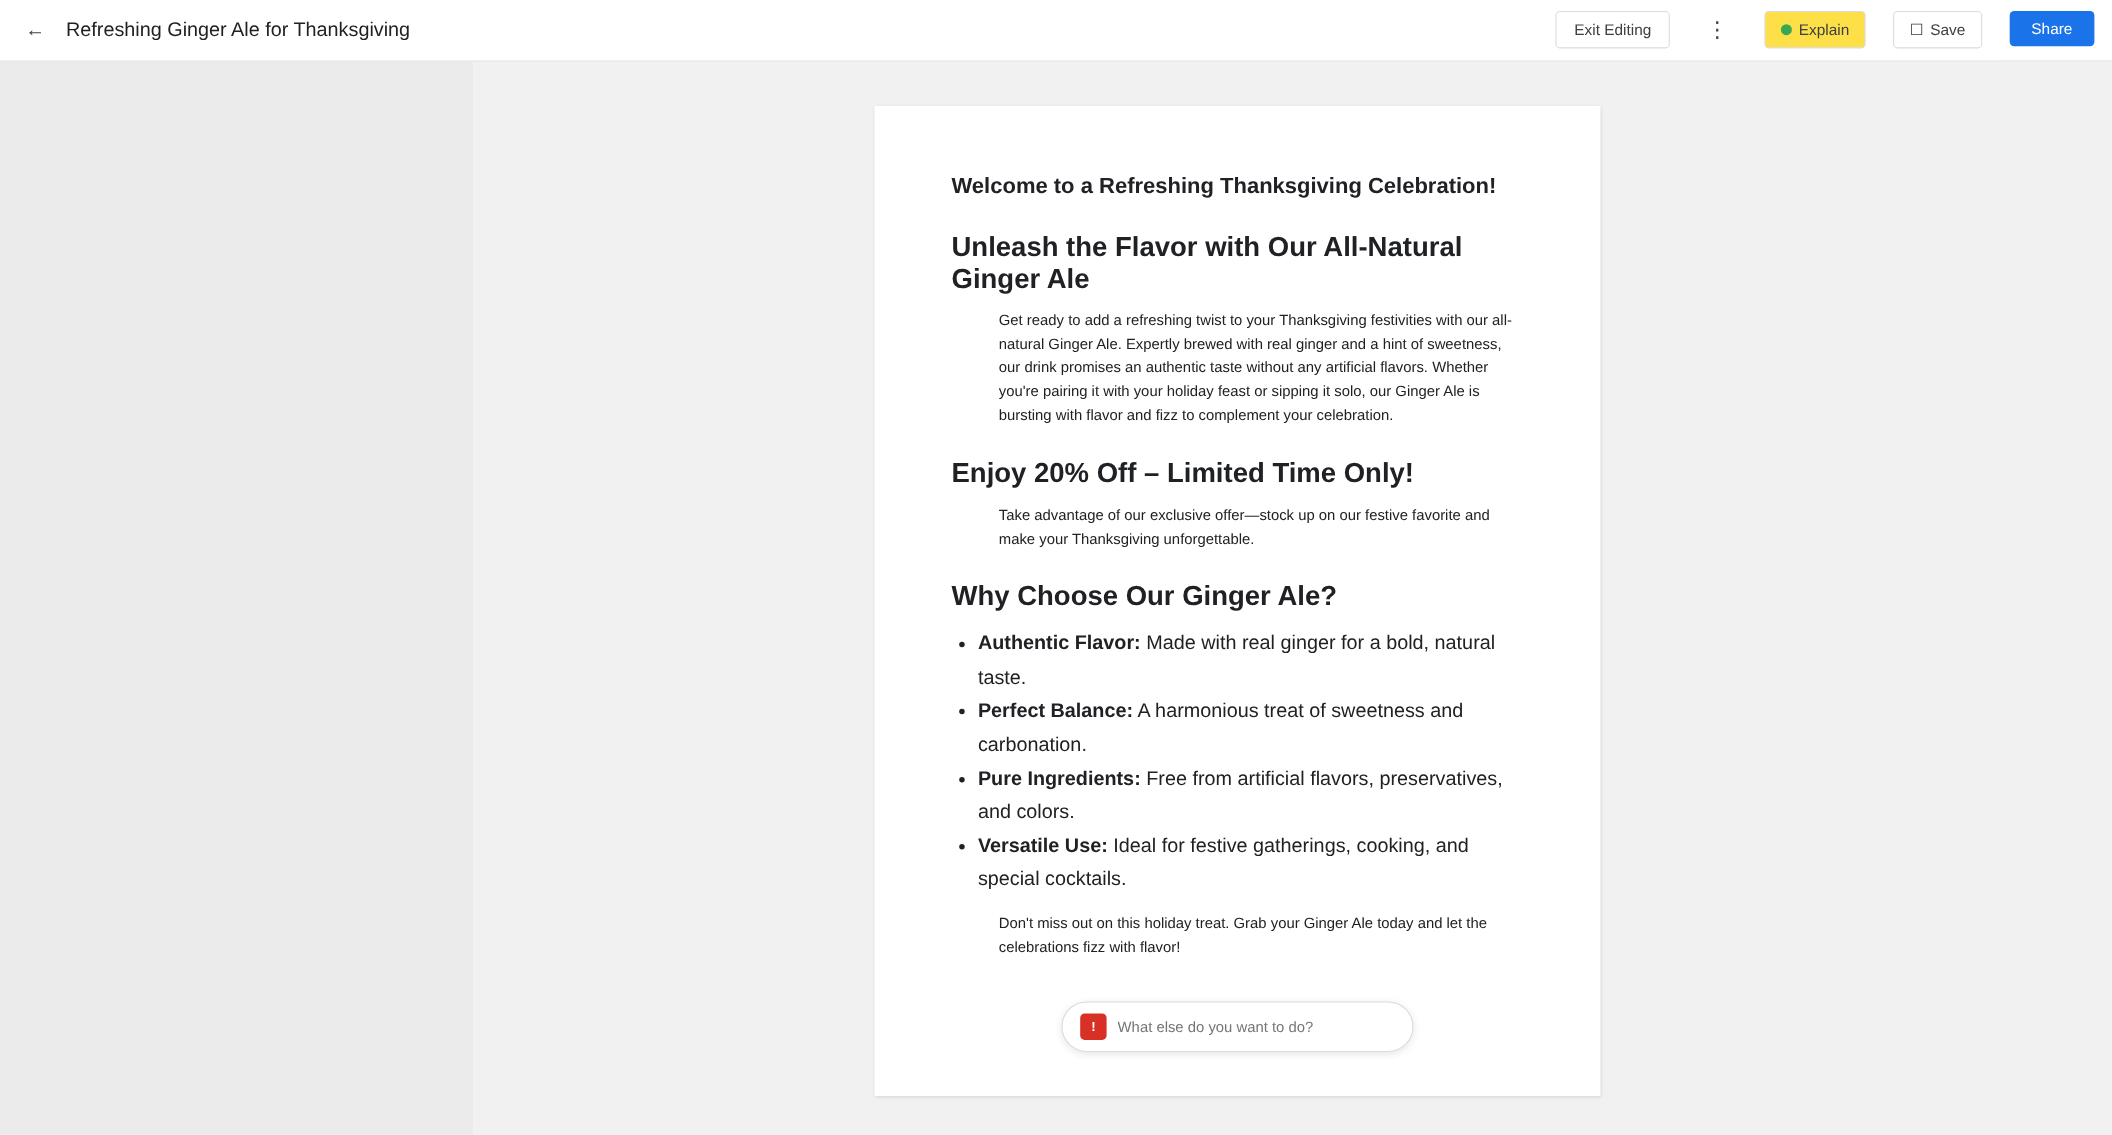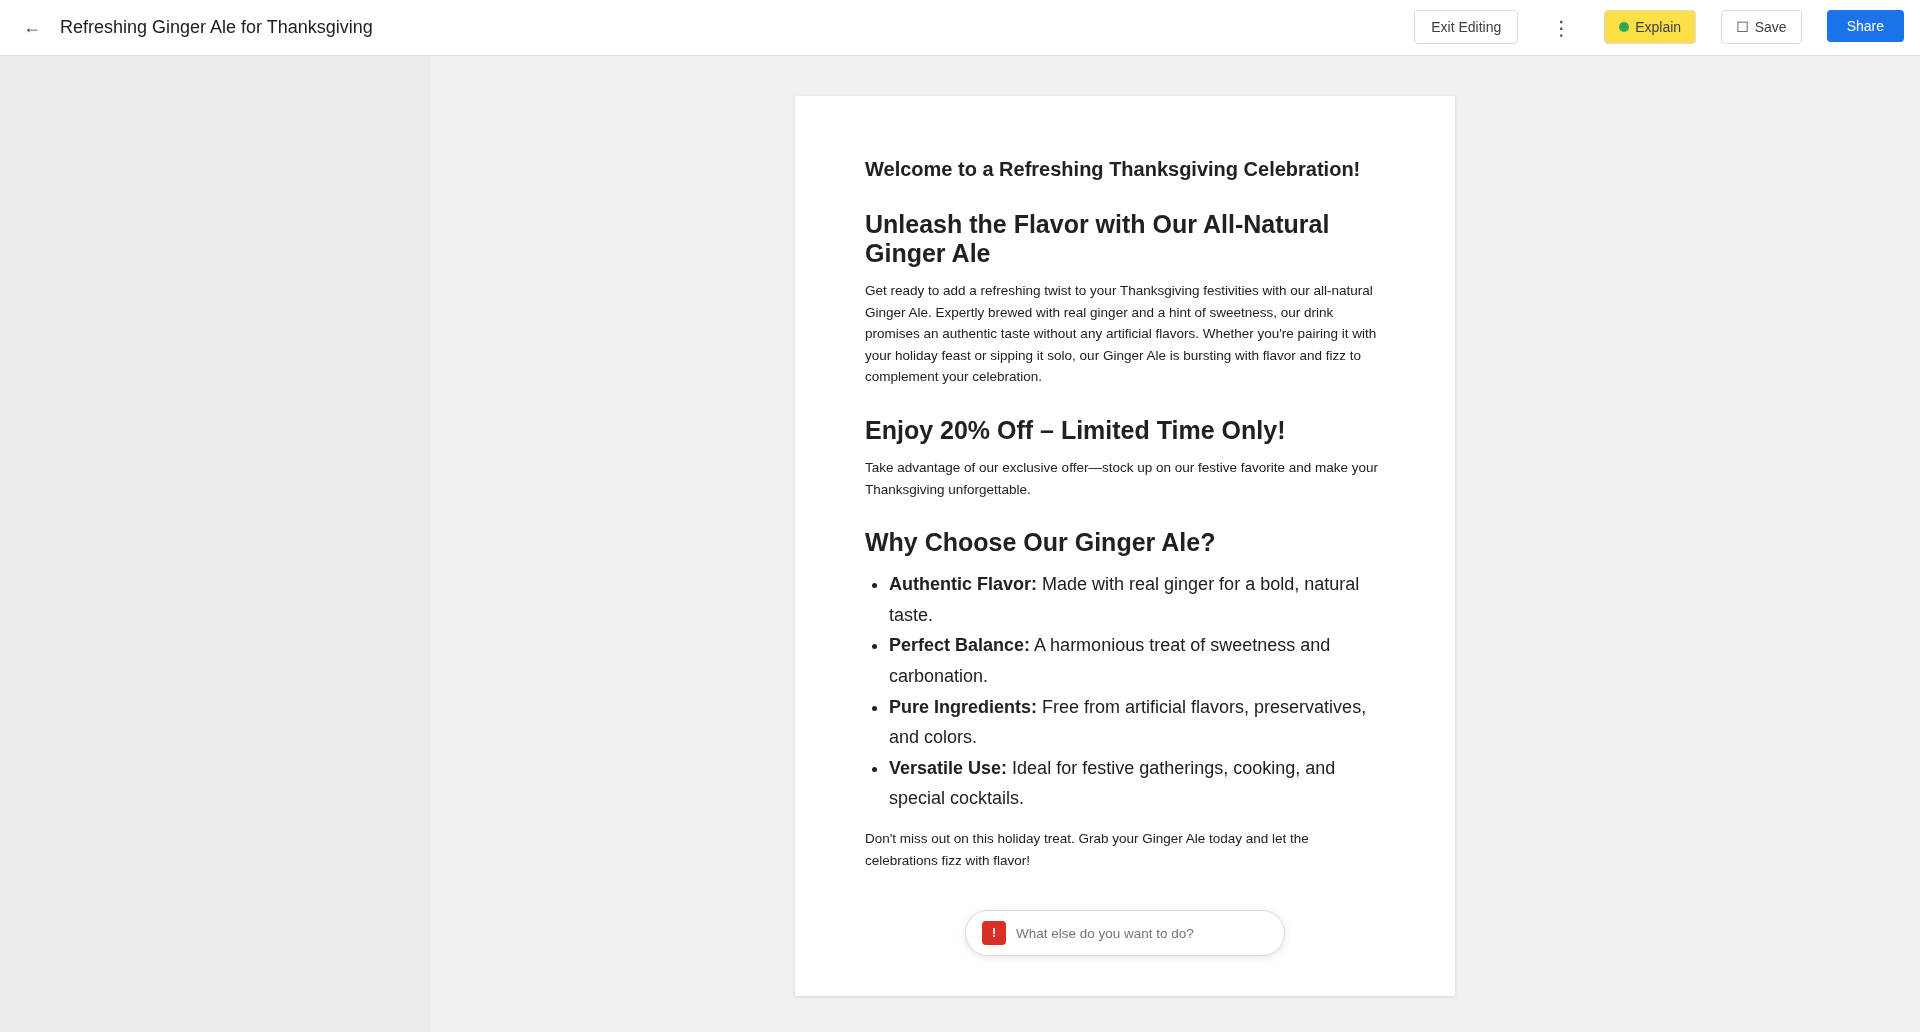--- a/index.html
+++ b/index.html
@@ -174,20 +174,21 @@
       color: #202124;
       margin-top: 28px;
       margin-bottom: 12px;
     }
 
     .doc-page p {
       font-size: 13.5px;
       color: #202124;
       line-height: 1.6;
       margin-bottom: 14px;
+      margin-left: 43px;
     }
 
     .doc-page ul {
       margin: 8px 0 14px 24px;
     }
 
     .doc-page ul li {
       font-size: 18px;
       color: #202124;
       line-height: 1.7;

